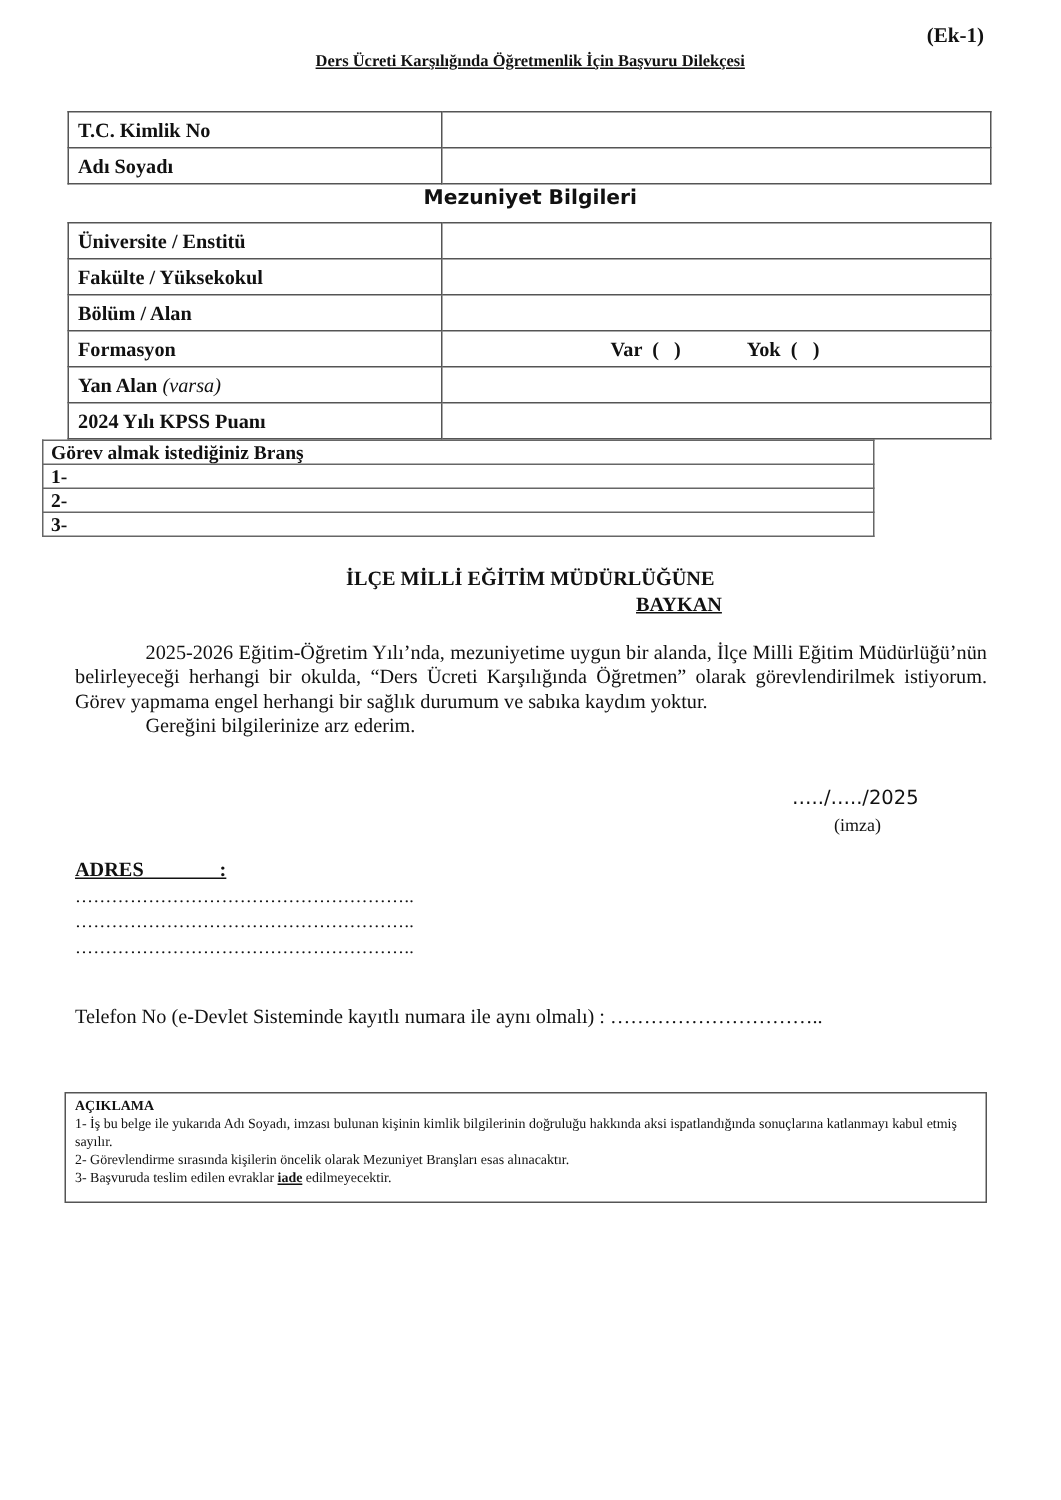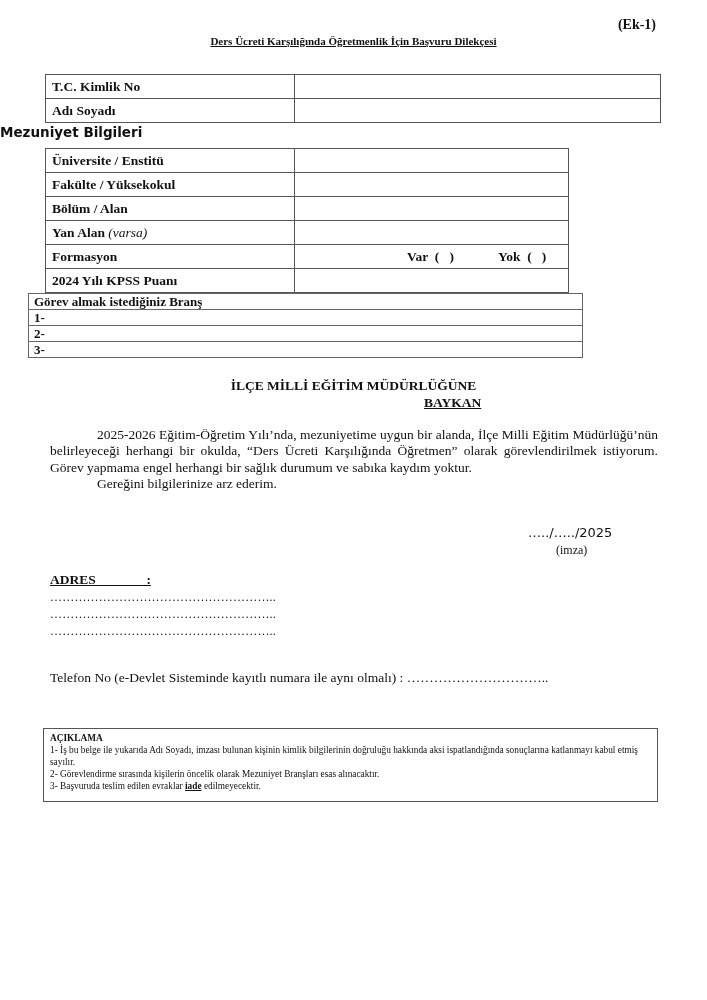--- a/index.html
+++ b/index.html
@@ -5,23 +5,23 @@
   html, body { margin:0; padding:0; background:#ffffff; }
   body { width:707px; height:1000px; position:relative; overflow:hidden;
          font-family:"Liberation Serif", serif; color:#111; }
   .abs { position:absolute; }
   .ek { right:51px; top:17px; font-size:14px; font-weight:bold;margin-left:44px; }
   .title { left:0; width:707px; top:35px; text-align:center; font-size:11px; font-weight:bold; }
   .title span { text-decoration:underline; }
   table { border-collapse:collapse; position:absolute; }
   td { border:1px solid #555; font-size:13.5px; font-weight:bold; padding:0 6px; height:23px; vertical-align:middle; }
   .t1 { left:45px; top:74px; width:616px; }
-  .t2 { left:45px; top:148px; width:524px;font-family:Liberation Serif, serif; }
+  .t2 { left:45px; top:148px; width:616px;font-family:Liberation Serif, serif; }
   .t1 td.lbl, .t2 td.lbl { width:236px; }
-  .sub { left:0; width:707px; top:124px; font-family:"DejaVu Sans", sans-serif; font-weight:bold; font-size:13.5px; }
+  .sub { left:0; width:707px; top:124px; text-align:center; font-family:"DejaVu Sans", sans-serif; font-weight:bold; font-size:13.5px; }
   .form-cell { text-align:left; padding-left:112px; }
   .form-cell span { margin-right:8px; }
   .form-cell .gap { display:inline-block; width:28px; }
   .t3 { left:28px; top:293px; width:555px;border-radius:12px; }
   .t3 td { height:15px; font-size:13px; padding:0 5px; border-color:#666; line-height:15px; }
   .addr-head { left:0; width:707px; top:378px; text-align:center; font-weight:bold; font-size:13.5px; }
   .baykan { left:424px; top:395px; font-weight:bold; font-size:13.5px; text-decoration:underline; }
   .para { left:50px; width:608px; top:427px; font-size:13.5px; line-height:16.3px; text-align:justify; }
   .para p { margin:0; }
   .indent { text-indent:47px; }
@@ -63,28 +63,28 @@
   </tr>
   <tr>
     <td class="lbl">Fakülte / Yüksekokul</td>
     <td></td>
   </tr>
   <tr>
     <td class="lbl">Bölüm / Alan</td>
     <td></td>
   </tr>
   <tr>
-    <td class="lbl"><span>Yan Alan</span> <i style="font-weight:normal">(varsa)</i></td>
-    <td></td>
-  </tr>
-  <tr>
     <td class="lbl">Formasyon</td>
     <td class="form-cell">
       <span style="white-space:pre">Var  (   )</span><span class="gap"></span><span style="white-space:pre">Yok  (   )</span>
     </td>
+  </tr>
+  <tr>
+    <td class="lbl"><span>Yan Alan</span> <i style="font-weight:normal">(varsa)</i></td>
+    <td></td>
   </tr>
   <tr>
     <td class="lbl">2024 Yılı KPSS Puanı</td>
     <td></td>
   </tr>
 </tbody>
   </table>
 
 <table class="t3">
   <tbody>

